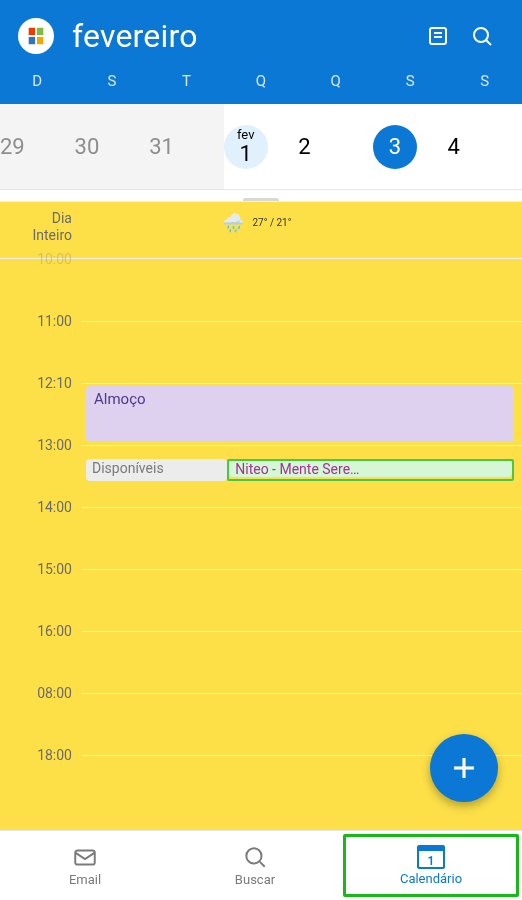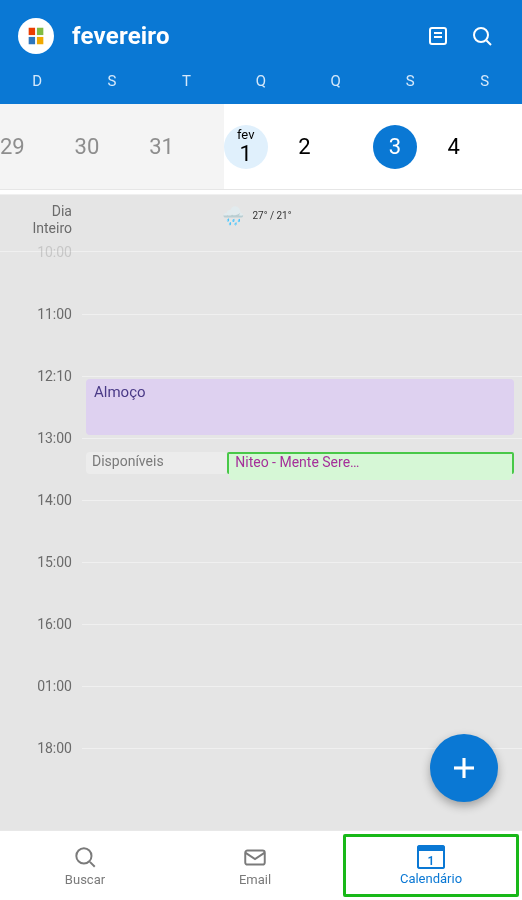--- a/index.html
+++ b/index.html
@@ -4,21 +4,21 @@
 <style>
   * { box-sizing: border-box; margin: 0; padding: 0; font-family: -apple-system, 'Segoe UI', Roboto, sans-serif; }
   html, body { width: 522px; height: 900px; overflow: hidden; background: #fff; }
   .app { width: 522px; height: 900px; display: flex; flex-direction: column; position: relative; }
 
   
   .header { background: #0a78d4; color: #fff; }
   .header-top { display: flex; align-items: center; padding: 14px 18px 10px 18px; height: 68px; }
   .avatar { width: 36px; height: 36px; border-radius: 50%; background: #fff; display: flex; align-items: center; justify-content: center; margin-right: 18px; flex-shrink: 0; }
   .avatar svg { width: 22px; height: 22px; }
-  .month-title { font-size: 24px; font-weight: 700; flex: 1; letter-spacing: .2px; }
+  .month-title { font-size: 32px; font-weight: 400; flex: 1; letter-spacing: .2px; }
   .icon-btn { width: 44px; height: 44px; display: flex; align-items: center; justify-content: center; cursor: pointer; }
   .icon-btn svg { width: 24px; height: 24px; stroke: #fff; fill: none; stroke-width: 2; }
 
   
   .dow { display: flex; padding: 0 0 6px 0; }
   .dow-cell { flex: 1; text-align: center; font-size: 15px; color: #d5e8fa; padding: 4px 0 8px 0; }
 
   
   .date-strip { display: flex; height: 86px; border-bottom: 1px solid #e6e6e6; background: #fff; position: relative; }
   .date-cell { flex: 1; display: flex; flex-direction: column; align-items: flex-start; justify-content: center; cursor: pointer; position: relative; }
@@ -28,21 +28,21 @@
   .date-cell.today { }
   .date-cell.today .circle, .date-cell.selected .circle {
     width: 44px; height: 44px; border-radius: 50%; display: flex; flex-direction: column; align-items: center; justify-content: center;
   }
   .date-cell.today .circle { background: #e0f0fc; color: #000000; }
   .date-cell.selected .circle { background: #0a78d4; color: #fff; }
   .date-cell .num, .date-cell .mo { color: inherit; }
   .handle { position: absolute; bottom: -14px; left: 50%; transform: translateX(-50%); width: 36px; height: 5px; border-radius: 3px; background: #d8d8d8; }
 
   
-  .scroll { flex: 1; overflow: hidden; border-top: 1px solid #f0f0f0; margin-top: 4px; position: relative; background: #e5e5e5; }
+  .scroll { flex: 1; overflow: hidden; border-top: 1px solid #f0f0f0; margin-top: 11px; position: relative; background: #fde047; }
   .allday { display: flex; align-items: flex-start; padding: 6px 0 14px 0; border-bottom: 1px solid #f0f0f0; }
   .time-col { width: 82px; text-align: right; padding-right: 10px; font-size: 14px; color: #6b6b6b; flex-shrink: 0; }
   .allday .time-col { padding-top: 2px; line-height: 1.2; }
   .allday-content { flex: 1; display: flex; align-items: center; gap: 8px; padding-top: 4px; }
   .weather { font-size: 16px; margin-left: 140px; display: flex; align-items: center; gap: 8px; }
   .weather-icon { font-size: 18px; color: #356fd6; }
   .temp { color: #333; font-size: 10px; }
 
   .grid { position: relative; }
   .hour-row { display: flex; height: 62px; position: relative; }
@@ -184,64 +184,64 @@
         </div>
         <div class="hour-row">
           <div class="time-col">15:00</div>
           <div class="hour-line"></div>
         </div>
         <div class="hour-row">
           <div class="time-col">16:00</div>
           <div class="hour-line"></div>
         </div>
         <div class="hour-row">
-          <div class="time-col">01:00</div>
+          <div class="time-col">08:00</div>
           <div class="hour-line"></div>
         </div>
         <div class="hour-row">
           <div class="time-col">18:00</div>
           <div class="hour-line"></div>
         </div>
         <div class="events-layer" id="eventsLayer">
 
         <div class="event event-almoco" style="top:127px;height:56px;">Almoço</div>
 
         <div style="position:absolute;top:200px;left:0;right:0;height:22px;display:flex;">
           <div class="event event-dispon" style="position:relative;flex:0 0 33%;height:22px;padding:1px 6px;font-size:14px;">Disponíveis</div>
           <div class="half-border" style="flex:1;display:flex;">
-            <div class="event event-niteo" style="position:relative;flex:1;height:26px;border:none;padding:0 6px;font-size:14px;">Niteo - Mente Sere…</div>
+            <div class="event event-niteo" style="position:relative;flex:1;height:16px;border:none;padding:0 6px;font-size:14px;">Niteo - Mente Sere…</div>
           </div>
         </div>
       </div>
     </div>
 
   </div>
 
   <div class="fab">
     <svg viewBox="0 0 24 24">
       <line x1="12" y1="4" x2="12" y2="20"></line>
       <line x1="4" y1="12" x2="20" y2="12"></line>
     </svg>
   </div>
 
   <div class="bottomnav">
+    <div class="nav-item">
+      <svg viewBox="0 0 24 24">
+        <rect x="3" y="6" width="18" height="13" rx="2"></rect>
+        <path d="M3 8l9 6 9-6"></path>
+      </svg>
+      <span>Email</span>
+    </div>
     <div class="nav-item">
       <svg viewBox="0 0 24 24">
         <circle cx="11" cy="11" r="7"></circle>
         <line x1="16.5" y1="16.5" x2="21" y2="21"></line>
       </svg>
       <span>Buscar</span>
     </div>
-    <div class="nav-item">
-      <svg viewBox="0 0 24 24">
-        <rect x="3" y="6" width="18" height="13" rx="2"></rect>
-        <path d="M3 8l9 6 9-6"></path>
-      </svg>
-      <span>Email</span>
-    </div>
     <div class="nav-item active highlight">
       <div class="cal-icon">
         <span class="day">1</span>
       </div>
       <span>Calendário</span>
     </div>
   </div>
 
 </div>
 

